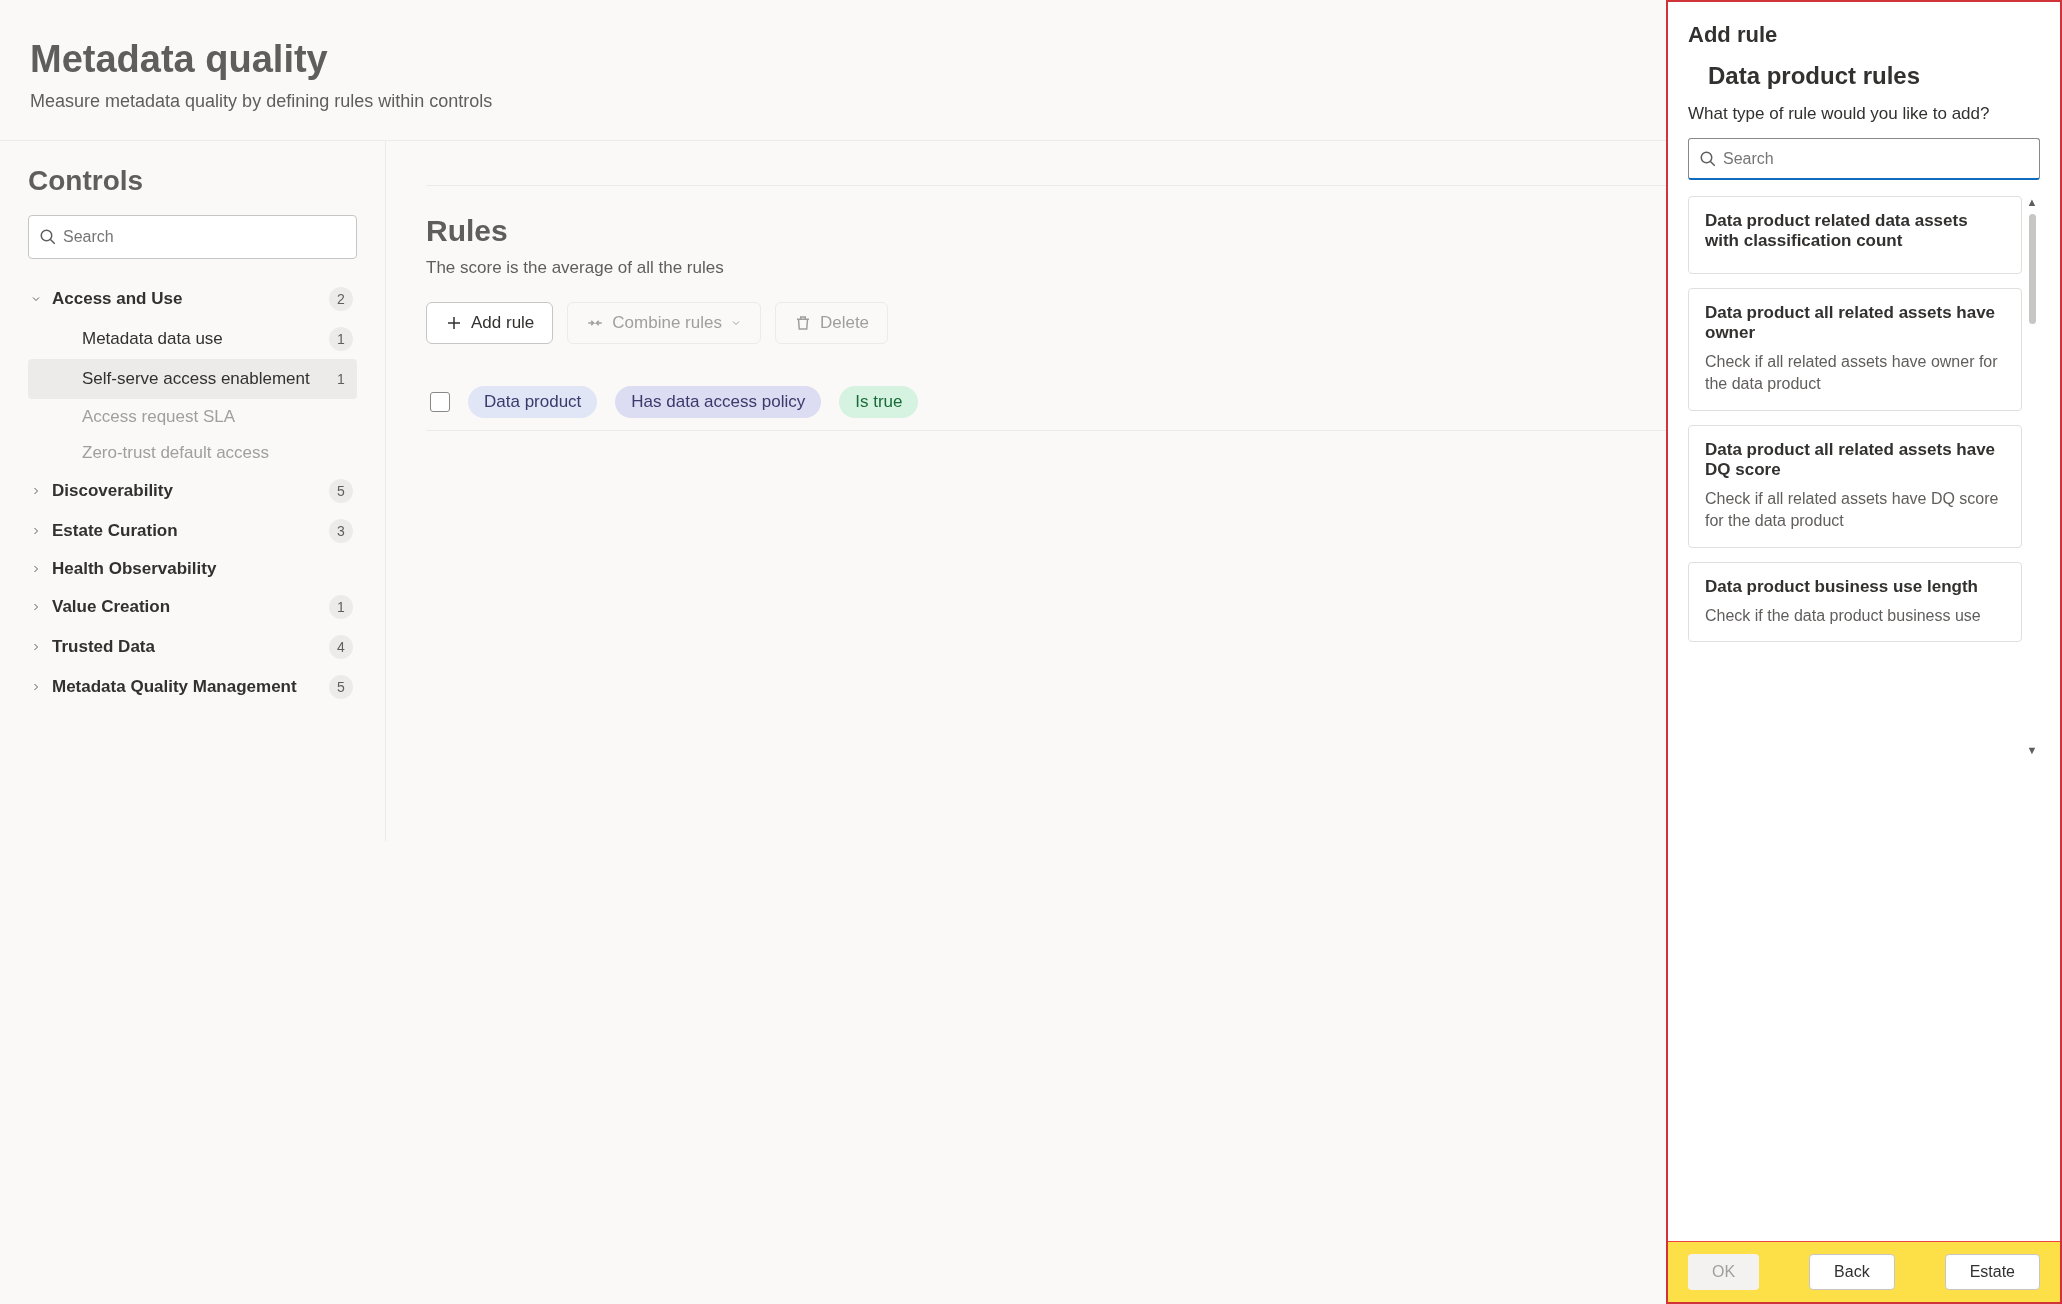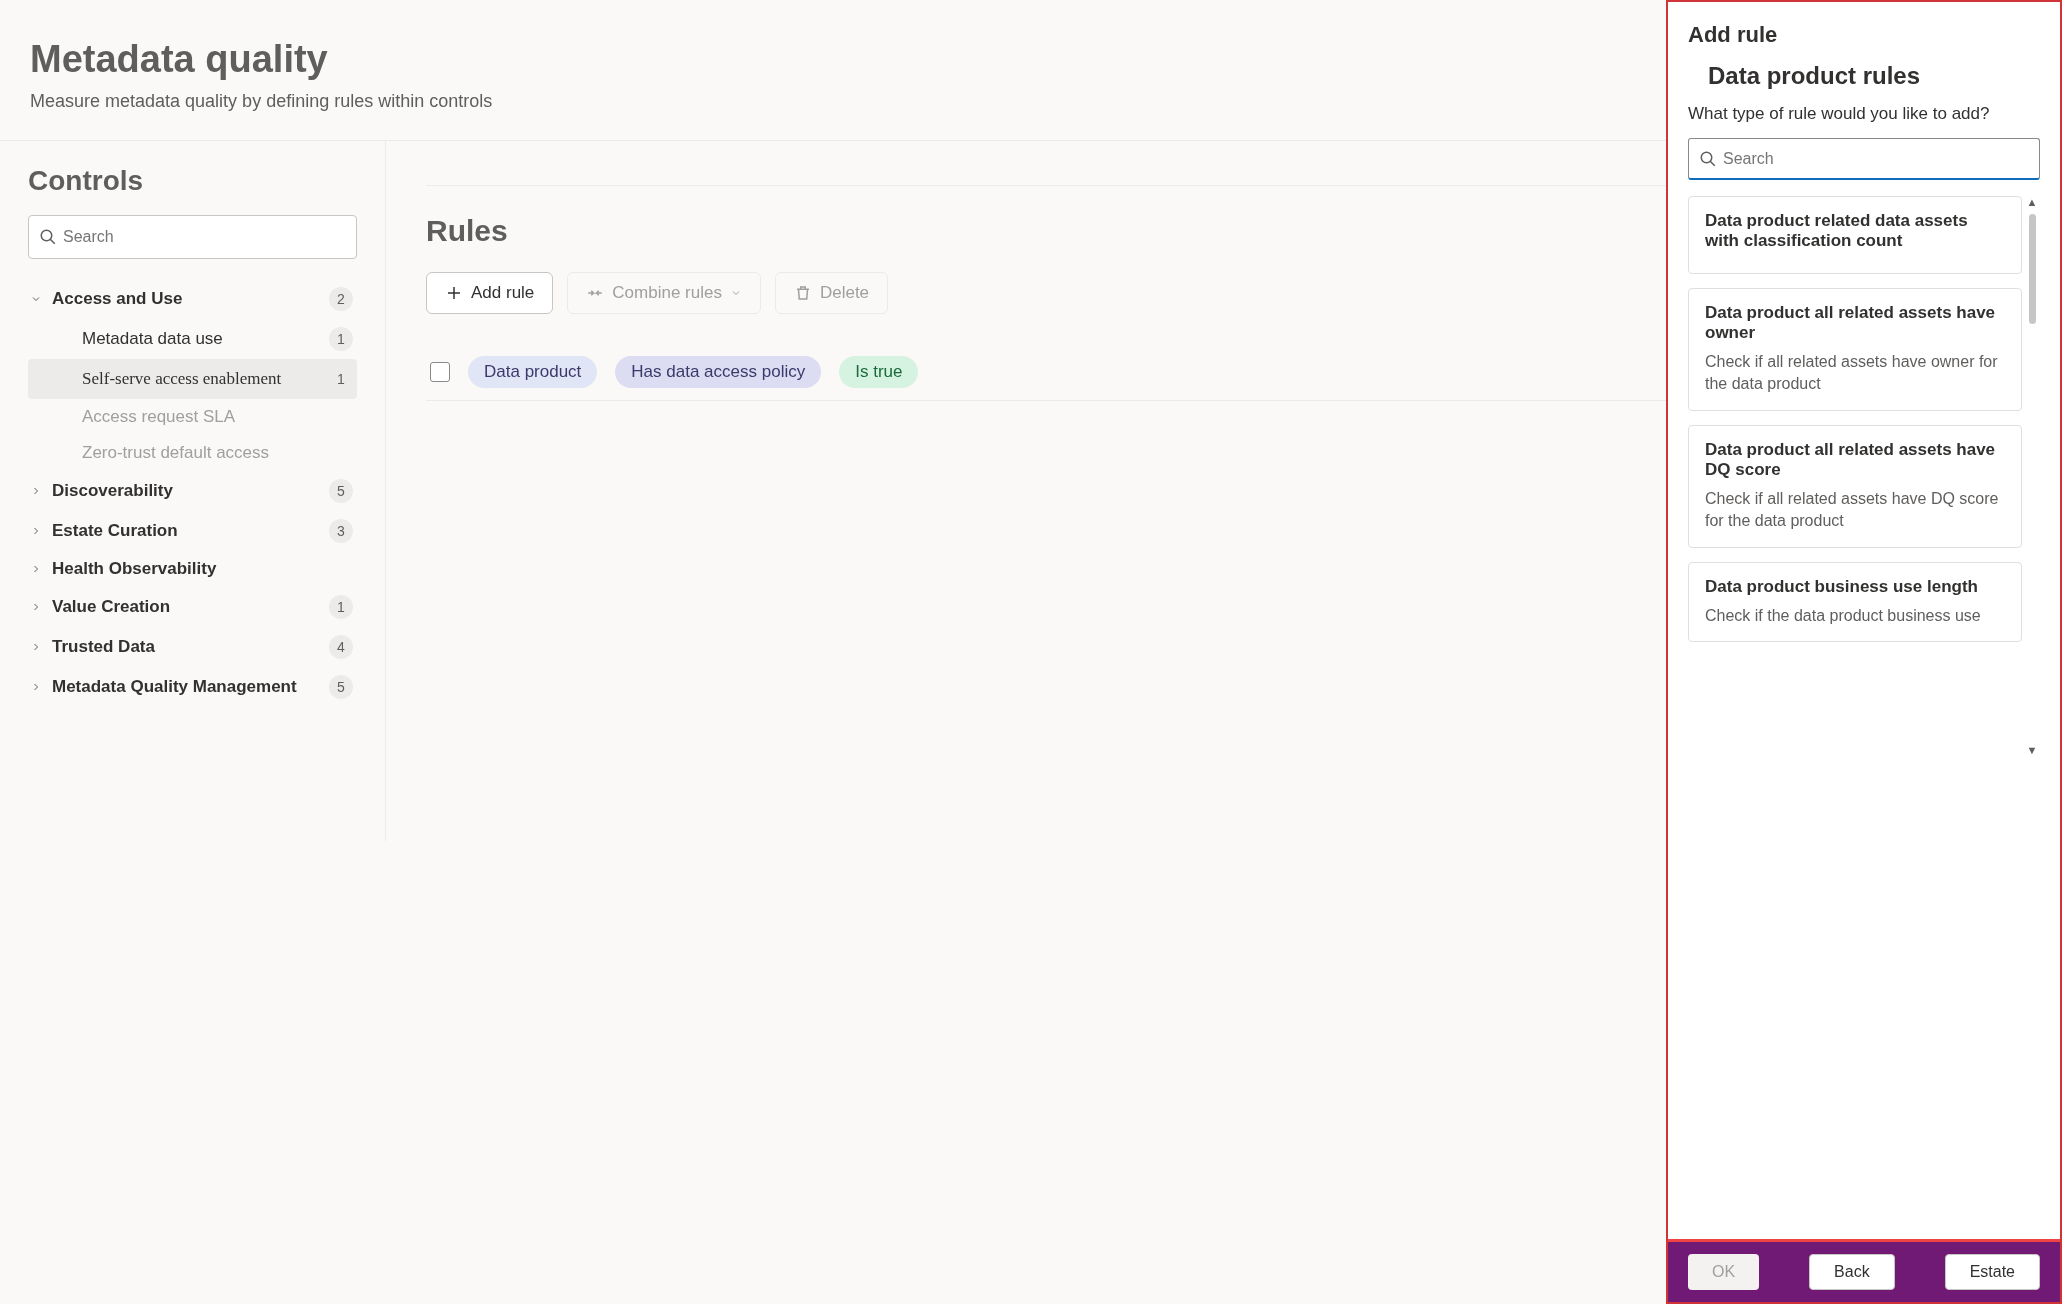--- a/index.html
+++ b/index.html
@@ -25,21 +25,21 @@
   .tree-row { display:flex; align-items:center; justify-content:space-between; padding:8px 4px 8px 0; font-size:17px; cursor:pointer; border-radius:4px; }
   .tree-row .left { display:flex; align-items:center; gap:8px; }
   .tree-row .chev { width:16px; display:flex; align-items:center; justify-content:center; color:#605e5c; }
   .tree-row.level1 { font-weight:600; color:#323130; }
   .tree-row.level1 .label { color:#323130; }
   .badge { background:#edebe9; color:#605e5c; border-radius:50%; min-width:24px; height:24px; display:flex; align-items:center; justify-content:center; font-size:14px; font-weight:400; }
   .tree-row.child { padding-left:54px; font-weight:400; color:#323130; }
   .tree-row.child .left { gap:0; }
   .tree-row.child.disabled { color:#a19f9d; }
   .tree-row.child.selected { background:#edebe9; }
-  .tree-row.child.selected .label { color:#323130;font-family:Liberation Serif, serif; }
+  .tree-row.child.selected .label { color:#323130; }
 
   
   .main { flex:1; padding:16px 40px 30px 40px; min-height:700px; }
   .refreshed { text-align:right; color:#605e5c; font-size:17px; padding:0 8px 8px 0; }
   .rules-hdr { border-top:1px solid #edebe9; padding-top:28px; }
   .rules-hdr h2 { font-size:30px; font-weight:600; color:#605e5c; }
   .rules-hdr p  { font-size:17px; color:#605e5c; margin-top:10px; }
 
   .toolbar { display:flex; gap:14px; margin-top:24px; }
   .btn { display:flex; align-items:center; gap:8px; border:1px solid #c8c6c4; background:#fff; border-radius:6px; padding:10px 18px; font-size:17px; color:#323130; cursor:pointer; }
@@ -68,21 +68,21 @@
   .options { position:relative; margin-top:16px; height:560px; overflow:hidden; }
   .option-list { position:absolute; top:0; left:0; right:18px; display:flex; flex-direction:column; gap:14px; }
   .card { border:1px solid #e1dfdd; border-radius:4px; padding:14px 16px; cursor:pointer; background:#fff; }
   .card .title { font-weight:600; font-size:17px; margin-bottom:8px; }
   .card .desc  { font-size:16px; color:#605e5c; line-height:1.4; }
 
   .scroll-arrows { position:absolute; right:0; top:0; bottom:0; width:16px; display:flex; flex-direction:column; justify-content:space-between; align-items:center; }
   .scroll-arrows .tri { font-size:11px; color:#605e5c; cursor:pointer; user-select:none; }
   .scroll-arrows .bar { position:absolute; right:4px; top:18px; width:7px; height:110px; background:#c8c6c4; border-radius:4px; }
 
-  .panel-footer { display:flex; justify-content:space-between; padding:12px 20px; border-top:3px solid #ef4444; background:#701a75; }
+  .panel-footer { display:flex; justify-content:space-between; padding:12px 20px; border-top:1px solid #ef4444; background:#fde047; }
   .panel-footer .btn { border-radius:4px; padding:8px 24px; font-size:16px; }
   .panel-footer .btn.primary-dis { background:#f3f2f1; border:none; color:#a19f9d; }
 </style>
 </head>
 <body>
 
 <div class="page">
 
   <div class="header">
     <h1>Metadata quality</h1>
@@ -202,20 +202,21 @@
             <span class="badge">5</span>
           </div>
         </div>
     </aside>
 
     <main class="main">
       <div class="refreshed">Last refreshed on 04/01/20</div>
 
       <div class="rules-hdr">
         <h2>Rules</h2>
+        <p>The score is the average of all the rules</p>
       </div>
 
       <div class="toolbar">
         <button class="btn">
           <svg width="18" height="18" viewBox="0 0 24 24" fill="none" stroke="currentColor" stroke-width="2">
               <line x1="12" y1="4" x2="12" y2="20"></line>
               <line x1="4" y1="12" x2="20" y2="12"></line>
             </svg>
           <span>Add rule</span>
         </button>

